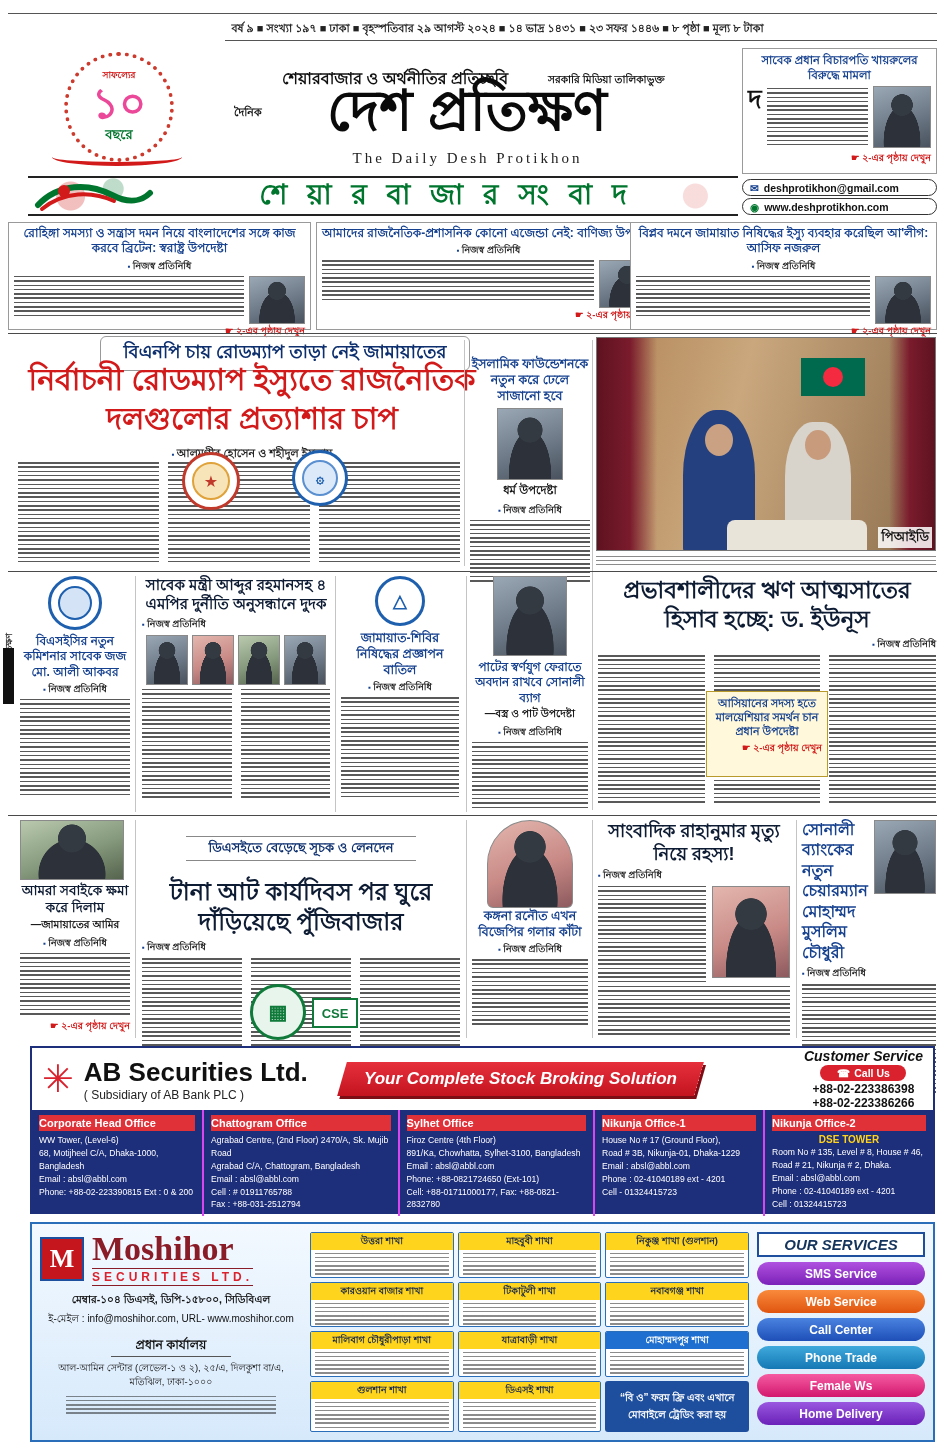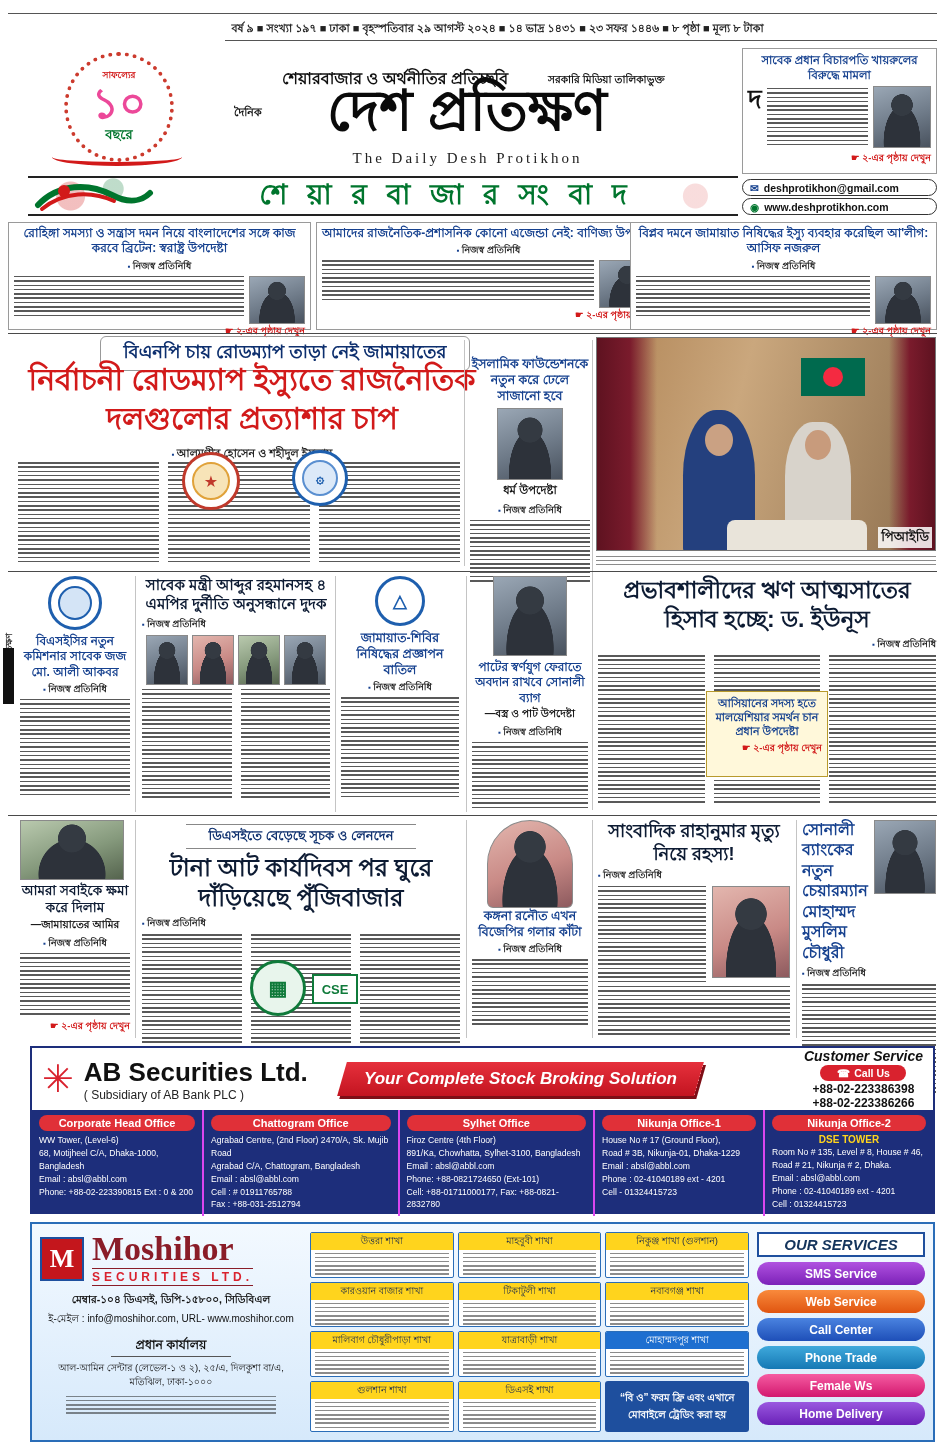--- a/index.html
+++ b/index.html
@@ -30,26 +30,26 @@
   .vr{position:absolute;width:1px;background:#c4c4c4}
   .pill{border:1px solid #333;border-radius:9px;display:flex;align-items:center;gap:5px;
         font-size:10.5px;font-weight:bold;background:#fff;padding:0 7px;height:17px}
   .ring{border-radius:50%;background:#fff;display:flex;align-items:center;justify-content:center}
   
   .ab-ribbon{background:linear-gradient(180deg,#e6303c,#c31420);transform:skewX(-16deg);
              display:flex;align-items:center;justify-content:center;box-shadow:3px 3px 0 #7e0e16}
   .ab-ribbon>span{transform:skewX(16deg);color:#fff;font-weight:bold;font-style:italic;font-size:17px;white-space:nowrap}
   .ab-office{padding:5px 7px;border-left:2px solid #d946ef}
   .ab-office:first-child{border-left:none}
-  .ab-oh{background:#e03038;color:#fff;text-align:center;font-size:11px;font-weight:bold;
-         padding:2px 0;border-radius:8px}
+  .ab-oh{background:#e03038;color:#fff;font-size:11px;font-weight:bold;
+         padding:2px 0;border-radius:0}
   .ab-ol{color:#fff;font-size:8.6px;line-height:1.5;margin-top:3px;white-space:pre-line}
   
   .br-box{border:1px solid #2a6db8;background:#fff;border-radius:2px;overflow:hidden}
-  .bh{font-size:9.5px;font-weight:normal;text-align:center;padding:1px 0}
+  .bh{font-size:9.5px;font-weight:bold;text-align:center;padding:1px 0}
   .bh-y{background:#ffd41d;color:#1a2a4a}
   .bh-b{background:#1e6fd0;color:#fff}
   .svc{height:23px;border-radius:12px;color:#fff;font-weight:bold;font-size:12px;
        display:flex;align-items:center;justify-content:center}
   .svc0{background:linear-gradient(180deg,#b052e0,#7c21b8)}
   .svc1{background:linear-gradient(180deg,#f98a3c,#e05510)}
   .svc2{background:linear-gradient(180deg,#4a83e0,#1e4fb8)}
   .svc3{background:linear-gradient(180deg,#3fa9dc,#1578b4)}
   .svc4{background:linear-gradient(180deg,#f55ca2,#d3186e)}
   .svc5{background:linear-gradient(180deg,#9a58e0,#6a21b8)}
@@ -258,21 +258,21 @@
 <div class="abs" style="left:20px;top:820px;width:110px">
   <div class="ph grn" style="width:104px;height:60px"></div>
   <div class="tc hdark" style="font-size:13.5px;margin-top:3px">আমরা সবাইকে ক্ষমা করে দিলাম</div>
   <div class="tc b" style="font-size:10.5px">—জামায়াতের আমির</div>
   <div class="tc byl" style="margin:2px 0">নিজস্ব প্রতিনিধি</div>
   <div class="gk" style="height:64px"></div>
   <div class="see" style="margin-top:2px">☛ ২-এর পৃষ্ঠায় দেখুন</div>
 </div>
 
 <div class="abs" style="left:142px;top:820px;width:318px">
-  <div class="tc b" style="font-size:13px;color:#0d2f6e;border-top:1px solid #888;border-bottom:1px solid #888;width:230px;margin:4px auto;padding:1px 0">ডিএসইতে বেড়েছে সূচক ও লেনদেন</div>
+  <div class="tc b" style="font-size:13px;color:#0d2f6e;border-top:1px solid #888;border-bottom:1px solid #888;width:230px;margin:16px auto;padding:1px 0">ডিএসইতে বেড়েছে সূচক ও লেনদেন</div>
   <div class="tc hdark" style="font-size:24px;margin-top:4px">টানা আট কার্যদিবস পর ঘুরে দাঁড়িয়েছে পুঁজিবাজার</div>
   <div class="byl" style="margin:3px 0">নিজস্ব প্রতিনিধি</div>
   <div class="cols" style="height:118px;position:relative">
     <div class="gk"></div>
     <div class="gk"></div>
     <div class="gk"></div>
     <div class="abs ring" style="left:108px;top:26px;width:56px;height:56px;border:3px solid #0f7a3a;background:#e8f5ec">
       <span style="color:#0f7a3a;font-size:20px;font-weight:bold">▦</span>
     </div>
     <div class="abs" style="left:170px;top:40px;width:46px;height:30px;background:#fff;border:2px solid #0f7a3a;display:flex;align-items:center;justify-content:center">

